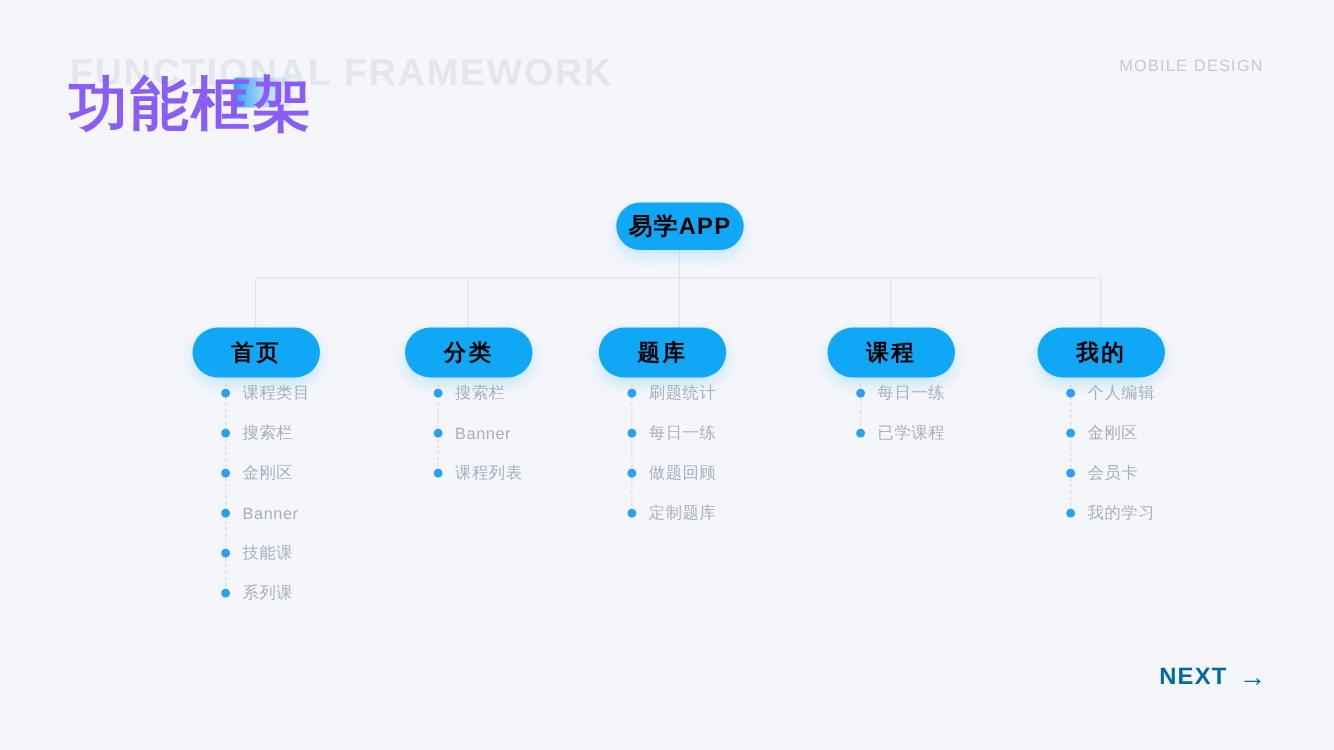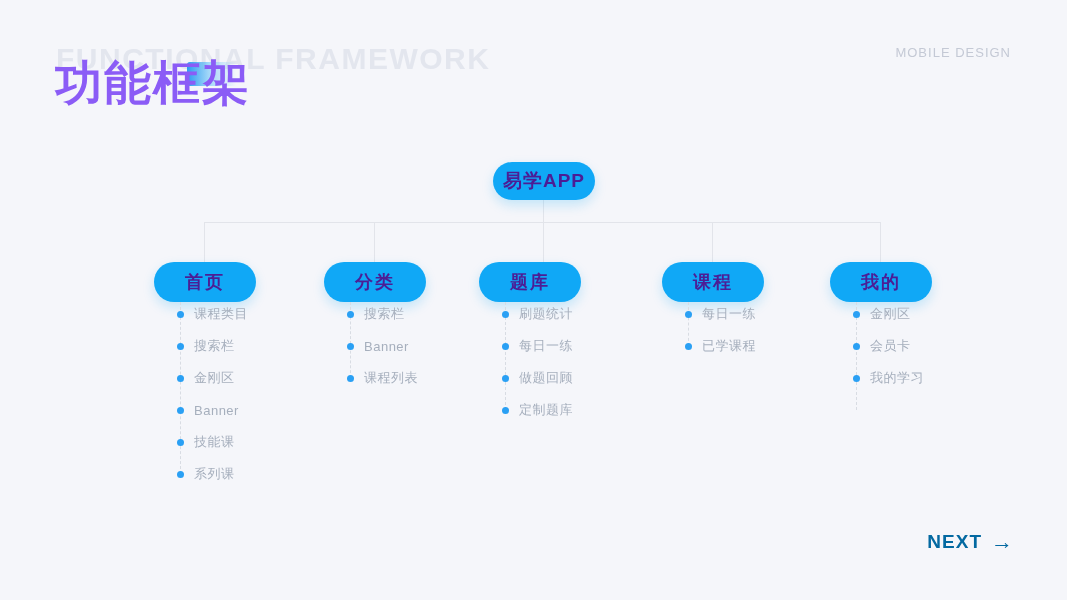--- a/index.html
+++ b/index.html
@@ -60,21 +60,21 @@
   .conn-stub { top: 223px; width: 1px; height: 39px; }
   .conn-stub.s1 { left: 204px; }
   .conn-stub.s2 { left: 374px; }
   .conn-stub.s3 { left: 543px; }
   .conn-stub.s4 { left: 712px; }
   .conn-stub.s5 { left: 880px; }
 
   
   .pill {
     background: #10A8F6;
-    color: #4c1d95;
+    color: #000000;
     font-weight: 700;
     display: flex;
     align-items: center;
     justify-content: center;
     letter-spacing: 2px;
     box-shadow: 0 5px 12px rgba(16,168,246,0.22);
   }
   .pill-root {
     position: absolute;
     left: 493px; top: 162px;
@@ -260,20 +260,24 @@
         </div>
     </div>
   </div>
 
   <div class="branch b5">
     <div class="pill">我的</div>
     <div class="dash h4"></div>
     <div class="items">
       <div class="item">
           <span class="dot"></span>
+          <span class="item-label">个人编辑</span>
+        </div>
+      <div class="item">
+          <span class="dot"></span>
           <span class="item-label">金刚区</span>
         </div>
       <div class="item">
           <span class="dot"></span>
           <span class="item-label">会员卡</span>
         </div>
       <div class="item">
           <span class="dot"></span>
           <span class="item-label">我的学习</span>
         </div>

